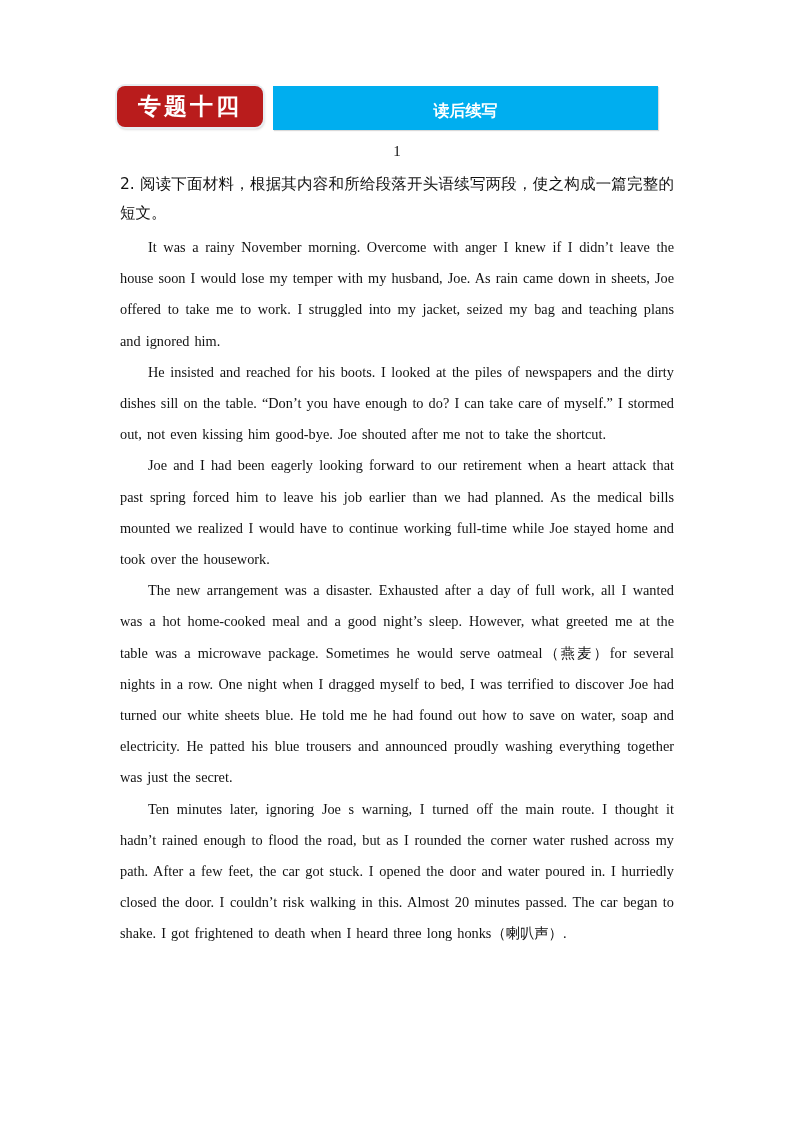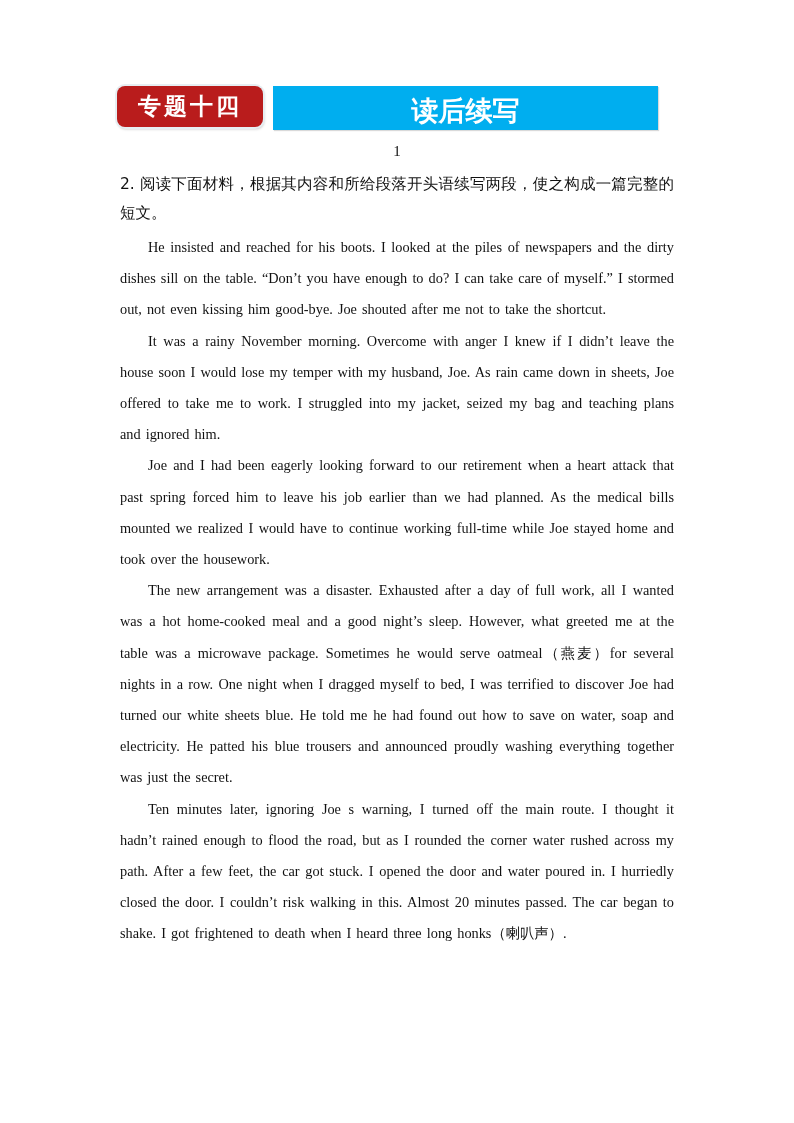--- a/index.html
+++ b/index.html
@@ -8,21 +8,21 @@
   .badge {
     position: absolute; left: 117px; top: 86px; width: 146px; height: 41px;
     background: #b91c1c; border-radius: 8px;
     box-shadow: 0 0 0 2px #e6eef2, 1px 2px 3px rgba(0,0,0,0.25);
     color: #fff; font-family: "DejaVu Sans", sans-serif; font-size: 23px; font-weight: bold;
     letter-spacing: 3px; display: flex; align-items: center; justify-content: center;
   }
   .bar {
     position: absolute; left: 273px; top: 86px; width: 385px; height: 44px;
     background: #00AEEF; box-shadow: 1px 1px 1px rgba(0,0,0,0.15);
-    color: #fff; font-family: "DejaVu Sans", sans-serif; font-size: 27px; font-weight: bold;
+    color: #fff; font-family: "DejaVu Sans", sans-serif; font-size: 16px; font-weight: bold;
     display: flex; align-items: center; justify-content: center; padding-top: 6px; box-sizing: border-box;
   }
   .page-num { position: absolute; left: 0; width: 794px; top: 143px; text-align: center; font-size: 15px; }
   .content { position: absolute; left: 120px; top: 170px; width: 554px; }
   .instruction { font-family: "DejaVu Sans", sans-serif; font-size: 15.5px; line-height: 29px; margin: 0 0 4px 0; text-align: justify; }
   .para { font-size: 14.3px; line-height: 31.2px; margin: 0; text-indent: 28px; text-align: justify; text-align-last: left; word-spacing: 1.5px; }
 </style>
 </head>
 <body>
 
@@ -30,18 +30,18 @@
   <span>专题十四</span>
 </div>
 <div class="bar">
   <span>读后续写</span>
 </div>
 
 <div class="page-num">1</div>
 
 <div class="content">
   <p class="instruction">2. 阅读下面材料，根据其内容和所给段落开头语续写两段，使之构成一篇完整的短文。</p>
+  <p class="para">It was a rainy November morning. Overcome with anger I knew if I didn’t leave the house soon I would lose my temper with my husband, Joe. As rain came down in sheets, Joe offered to take me to work. I struggled into my jacket, seized my bag and teaching plans and ignored him.</p>
   <p class="para">He insisted and reached for his boots. I looked at the piles of newspapers and the dirty dishes sill on the table. “Don’t you have enough to do? I can take care of myself.” I stormed out, not even kissing him good-bye. Joe shouted after me not to take the shortcut.</p>
-  <p class="para">It was a rainy November morning. Overcome with anger I knew if I didn’t leave the house soon I would lose my temper with my husband, Joe. As rain came down in sheets, Joe offered to take me to work. I struggled into my jacket, seized my bag and teaching plans and ignored him.</p>
   <p class="para">Joe and I had been eagerly looking forward to our retirement when a heart attack that past spring forced him to leave his job earlier than we had planned. As the medical bills mounted we realized I would have to continue working full-time while Joe stayed home and took over the housework.</p>
   <p class="para">The new arrangement was a disaster. Exhausted after a day of full work, all I wanted was a hot home-cooked meal and a good night’s sleep. However, what greeted me at the table was a microwave package. Sometimes he would serve oatmeal（燕麦）for several nights in a row. One night when I dragged myself to bed, I was terrified to discover Joe had turned our white sheets blue. He told me he had found out how to save on water, soap and electricity. He patted his blue trousers and announced proudly washing everything together was just the secret.</p>
   <p class="para">Ten minutes later, ignoring Joe s warning, I turned off the main route. I thought it hadn’t rained enough to flood the road, but as I rounded the corner water rushed across my path. After a few feet, the car got stuck. I opened the door and water poured in. I hurriedly closed the door. I couldn’t risk walking in this. Almost 20 minutes passed. The car began to shake. I got frightened to death when I heard three long honks（喇叭声）.</p>
 </div>
 
 </body></html>

